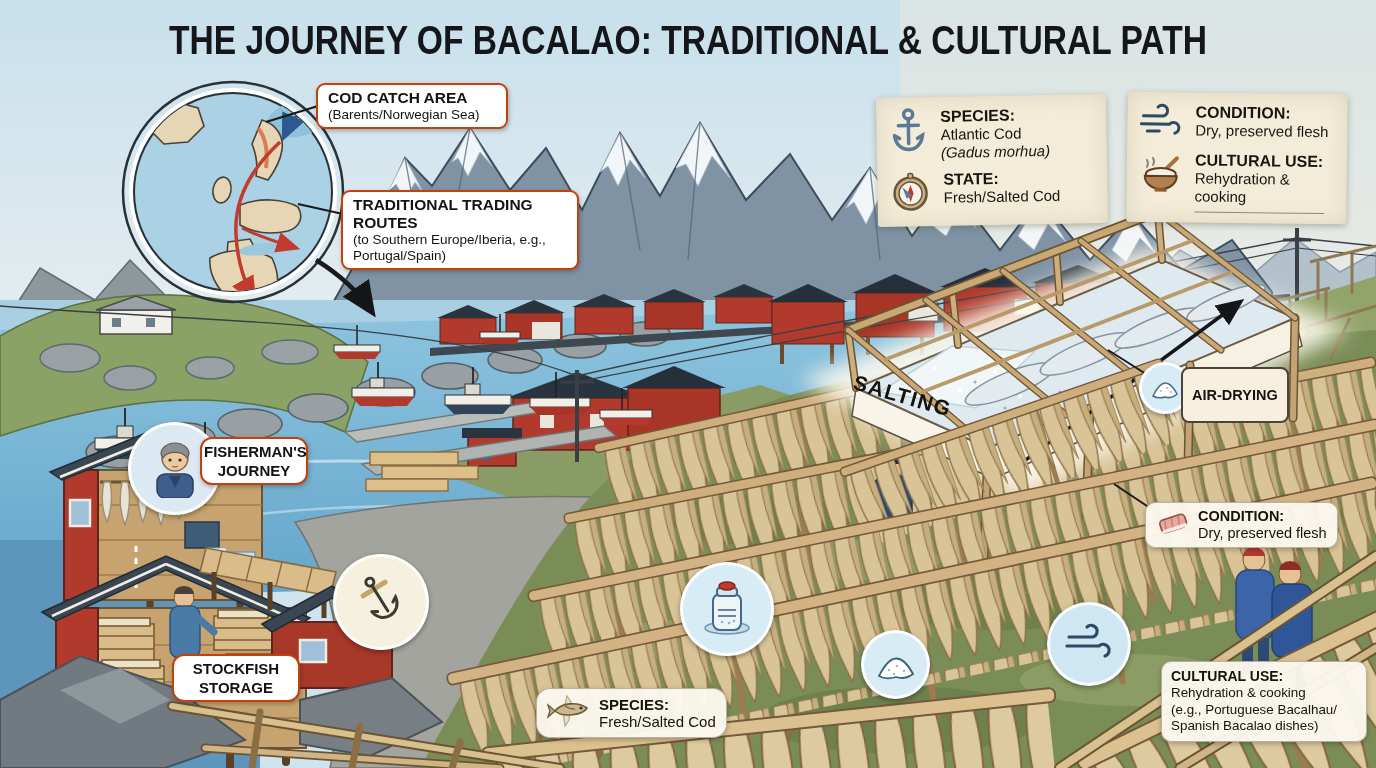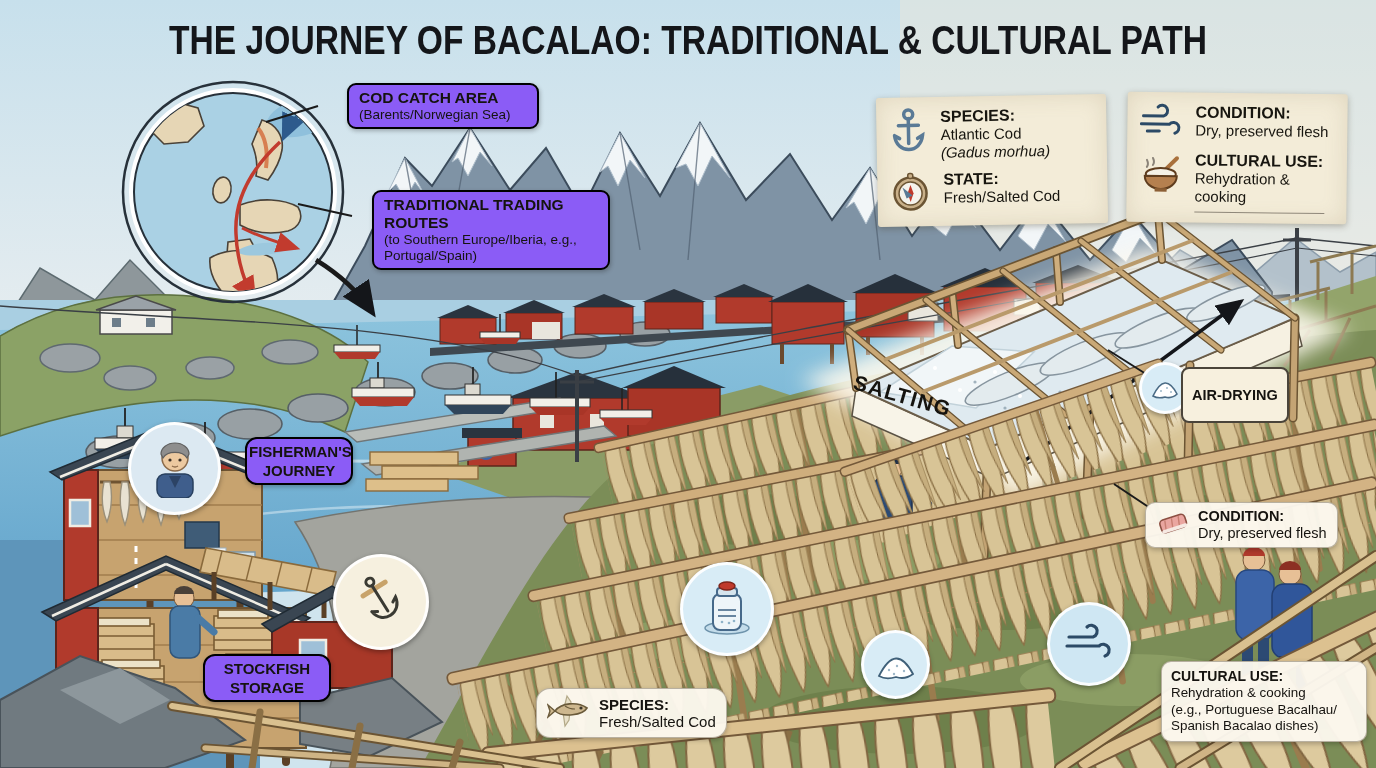--- a/index.html
+++ b/index.html
@@ -2,22 +2,22 @@
 <html><head>
 <meta charset="utf-8">
 <style>
   html,body{margin:0;padding:0;background:#222;}
   .stage{position:relative;width:1376px;height:768px;overflow:hidden;
          font-family:"Liberation Sans",sans-serif;background:#cfe4ee;}
   .scene{position:absolute;left:0;top:0;}
   .title{position:absolute;left:0;top:18px;width:100%;margin:0;text-align:center;
          font-size:40px;font-weight:800;color:#14161a;letter-spacing:0px;
          transform:scaleX(.84);transform-origin:center;white-space:nowrap;}
-  .co{position:absolute;background:#8b5cf6;border:2px solid #000000;border-radius:9px;
-      padding:4px 10px;color:#15130f;box-shadow:1px 2px 4px rgba(30,30,30,.3);margin-left:31px;}
+  .co{position:absolute;background:#ffffff;border:2px solid #c2410c;border-radius:9px;
+      padding:4px 10px;color:#15130f;box-shadow:1px 2px 4px rgba(30,30,30,.3);}
   .co .t{font-weight:700;font-size:15.5px;line-height:18px;}
   .co .s{font-size:13.5px;line-height:16px;}
   .panel{position:absolute;background:#f3ecd8;border-radius:3px;padding:10px 12px;
          box-shadow:0 2px 6px rgba(70,60,40,.35), inset 0 0 22px rgba(150,130,95,.22);
          color:#17150f;}
   .panel .row{display:flex;align-items:flex-start;gap:12px;margin-bottom:8px;}
   .panel .lbl{font-weight:700;font-size:16px;line-height:19px;}
   .panel .val{font-size:15px;line-height:18px;}
   .panel .ital{font-style:italic;}
   .badge{position:absolute;border-radius:50%;display:flex;align-items:center;justify-content:center;
@@ -744,21 +744,21 @@
       <circle cx="30" cy="22" r="13" fill="#ecc9a0" stroke="#8a6a4a" stroke-width="1.5"></circle>
       <path d="M16,18 a14,11 0 0 1 28,0 l-2,4 a13,9 0 0 0 -24,0 z" fill="#8e8e8e" stroke="#5f5f5f" stroke-width="1.2"></path>
       <g fill="#3a2f25">
             <circle cx="25" cy="24" r="1.6"></circle>
             <circle cx="35" cy="24" r="1.6"></circle>
           </g>
       <path d="M27,30 q3,2 6,0" stroke="#8a6a4a" stroke-width="1.3" fill="none"></path>
     </svg>
   </span>
 </div>
-<div class="co center2" style="left:214px;top:437px;width:100px;padding:3px 2px;border-radius:12px;">
+<div class="co center2" style="left:200px;top:437px;width:100px;padding:3px 2px;border-radius:12px;">
   <div>FISHERMAN'S</div>
   <div>JOURNEY</div>
 </div>
 
 <div class="co center2" style="left:172px;top:654px;width:96px;padding:3px 14px;border-radius:12px;">
   <div>STOCKFISH</div>
   <div>STORAGE</div>
 </div>
 
 <div class="badge cream" style="left:333px;top:554px;width:90px;height:90px;">

